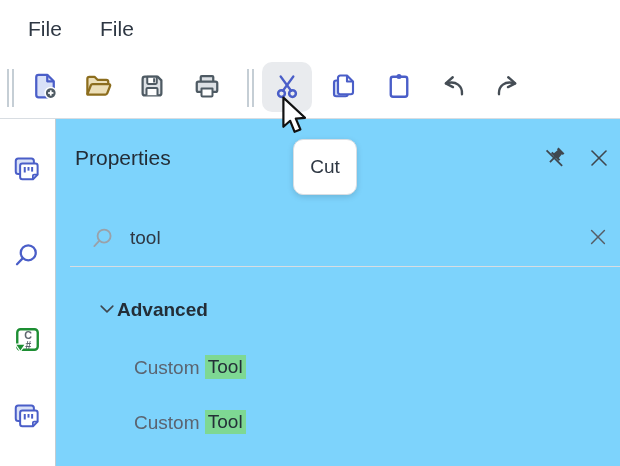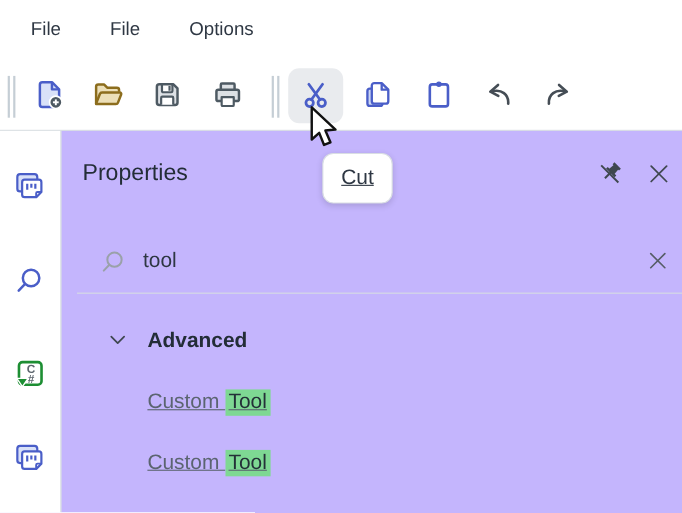--- a/index.html
+++ b/index.html
@@ -2,21 +2,21 @@
 <html style="--accent-blue: #4a5ec8; --icon-blue-fill: #d9e1f8; --icon-gray: #4e5a63; --icon-gray-fill: #dde1e5; --folder-brown: #8c6d1d; --folder-fill: #ecdfb8; --green-accent: #1d8e33; --match-highlight: #7ed893; --text-dark: #242e38; --text-gray: #5b6470; --divider: #d8dde2; --hover-bg: #e9ebee;"><head>
 <meta charset="utf-8">
 <style>
   * { margin:0; padding:0; box-sizing:border-box; }
   html,body { width:620px; height:466px; background:#fff; }
   body { font-family:"Liberation Sans", sans-serif; color:var(--text-dark,#242e38); }
   .stage { position:relative; width:620px; height:466px; background:#fff; overflow:hidden; }
 
   
   .menubar { position:absolute; left:0; top:0; width:620px; height:56px; background:#fff; }
-  .menu-item { position:absolute; top:17px; font-size:17px; color:#2e3743; cursor:default; }
+  .menu-item { position:absolute; top:17px; font-size:21px; color:#2e3743; cursor:default; }
 
   
   .toolbar { position:absolute; left:0; top:56px; width:620px; height:63px; background:#fff;
              border-bottom:1px solid var(--divider,#d8dde2); }
   .grip { position:absolute; top:13px; width:8px; height:38px; }
   .grip i { position:absolute; top:0; width:2px; height:38px; background:#c5ced5; }
   .grip i:first-child { left:0; } .grip i:last-child { left:5px; }
   .tb-btn { position:absolute; top:16px; width:30px; height:30px; display:flex;
             align-items:center; justify-content:center; background:transparent; border:none; }
   .tb-btn svg { width:30px; height:30px; }
@@ -26,62 +26,61 @@
   .tb-btn-active svg { width:30px; height:30px; }
 
   
   .sidebar { position:absolute; left:0; top:119px; width:56px; height:347px; background:#fff;
              border-right:1.5px solid #c2ccd2; }
   .sb-btn { position:absolute; left:12px; width:30px; height:30px; background:transparent; border:none;
             display:flex; align-items:center; justify-content:center; }
   .sb-btn svg { width:30px; height:30px; }
 
   
-  .panel { position:absolute; left:56px; top:119px; width:564px; height:347px; background:#c4b5fd; }
+  .panel { position:absolute; left:56px; top:119px; width:564px; height:347px; background:#7dd3fc; }
   .panel-title { position:absolute; left:19px; top:27px; font-size:21px; color:#232d37; }
   .icon-btn { background:transparent; border:none; position:absolute; display:flex;
               align-items:center; justify-content:center; }
   .pin-btn { left:486px; top:26px; width:26px; height:26px; }
   .close-btn { left:531px; top:28px; width:24px; height:24px; }
 
   .search-row { position:absolute; left:0; top:100px; width:564px; height:40px; }
   .search-glass { position:absolute; left:34px; top:6px; width:26px; height:26px; }
   .search-input { position:absolute; left:74px; top:5px; width:440px; height:28px; border:none; outline:none;
                   font-family:"Liberation Sans", sans-serif; font-size:19px; color:#2e3743; background:transparent; }
   .clear-btn { left:531px; top:8px; width:22px; height:22px; }
   .search-divider { position:absolute; left:14px; top:147px; width:550px; height:0;
                     border-top:1.5px solid var(--divider,#d8dde2); }
 
   .section-header { position:absolute; left:41px; top:179px; height:24px; display:flex; align-items:center;
                     background:transparent; border:none; }
   .section-header svg { width:20px; height:20px; }
-  .section-label { margin-left:17px; font-size:19px; font-weight:bold; color:#232d37; }
+  .section-label { font-size:19px; font-weight:bold; color:#232d37; }
 
   .result-row { position:absolute; left:78px; height:26px; font-size:19px; color:var(--text-gray,#5b6470);
-                display:flex; align-items:center; cursor:default; white-space:pre;text-decoration:underline; }
+                display:flex; align-items:flex-end; cursor:default; white-space:pre; }
   .result-row .hl { background:var(--match-highlight,#7ed893); color:#243038; padding:1px 3px; }
   .row-0 { top:234px; } .row-1 { top:289px; }
 
   
-  .tooltip { position:absolute; left:293px; top:139px; width:64px; height:46px; background:#fff;
+  .tooltip { position:absolute; left:293px; top:139px; width:64px; height:56px; background:#fff;
              border:1px solid #d9dee3; border-radius:10px; box-shadow:0 2px 6px rgba(0,0,0,.14);
-             display:flex; align-items:center; justify-content:center; font-size:19px; color:#2e3743; z-index:20;text-decoration:underline; }
+             display:flex; align-items:center; justify-content:center; font-size:19px; color:#2e3743; z-index:20; }
 
   
   .cursor { position:absolute; left:281px; top:96px; z-index:30; pointer-events:none; }
 </style>
 </head>
 <body>
 
 <div class="stage">
 
   <div class="menubar">
     <span class="menu-item" style="left:28px">File</span>
     <span class="menu-item" style="left:100px">File</span>
-    <span class="menu-item" style="left:172px">Options</span>
   </div>
 
   <div class="toolbar">
     <span class="grip" style="left:7px">
         <i></i>
         <i></i>
       </span>
 
     <button class="tb-btn" style="left:30px">
       <span><svg viewBox="0 0 24 24" width="30" height="30">

